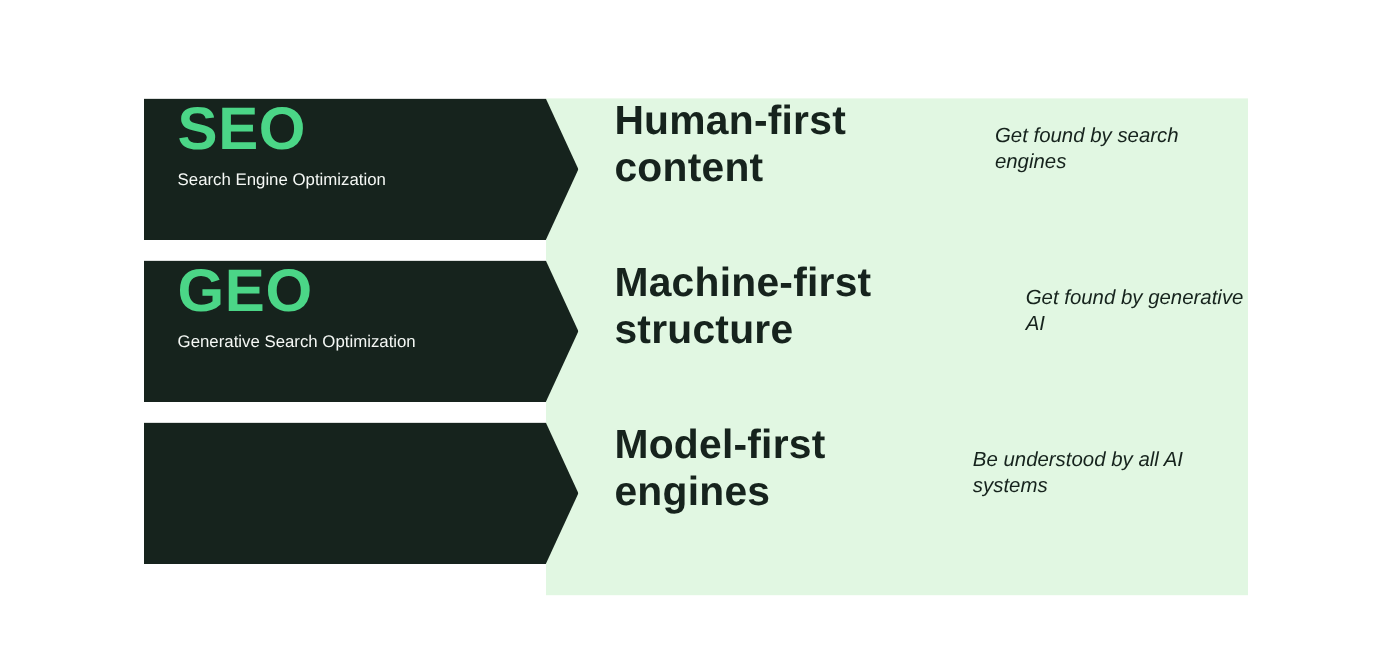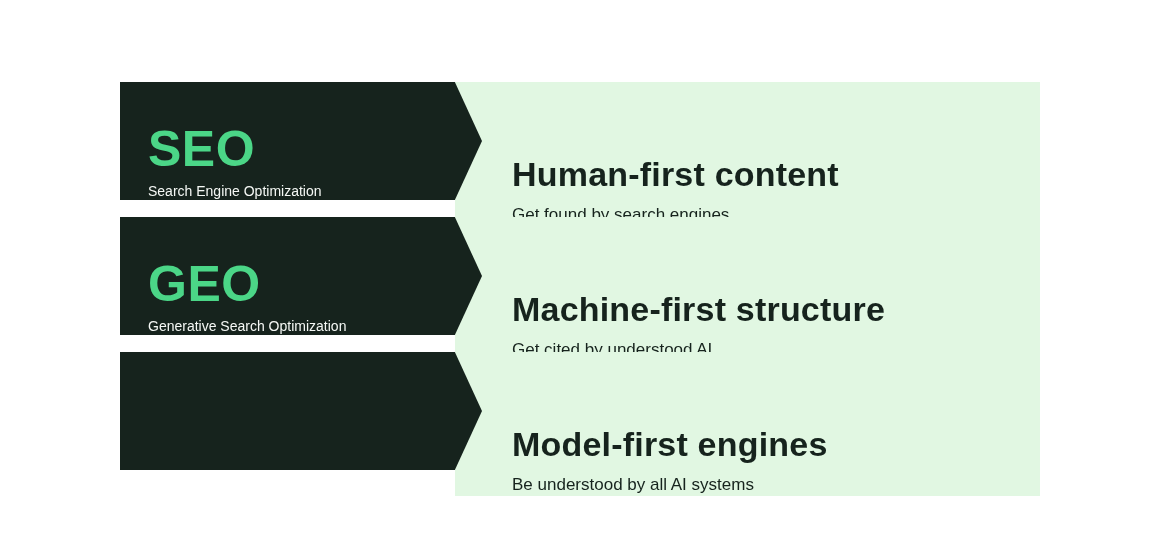--- a/index.html
+++ b/index.html
@@ -28,51 +28,52 @@
   .light-panel {
     position: absolute;
     left: 335px;
     top: 0;
     width: 585px;
     height: 144px;
     background: var(--light-panel, #e1f7e2);
     box-sizing: border-box;
     padding-left: 57px;
     display: flex;
-    flex-direction: column;
+    flex-direction: row;
     justify-content: flex-end;
   }
   .panel-title {
     color: var(--dark-text, #16231d);
     font-size: 34px;
     font-weight: 700;
     line-height: 1.15;
     letter-spacing: 0.2px;
   }
   .panel-subtitle {
-    margin-top: 10px;
+    margin-top: 20px;
     color: var(--dark-text, #16231d);
     font-size: 17px;
     font-weight: 400;
     line-height: 1.3;
+    font-style: italic;
   }
 
   .dark-chevron {
     position: absolute;
     left: 0;
     top: 0;
     width: 362px;
     height: 118px;
     background: var(--dark-panel, #16231d);
     clip-path: polygon(0 0, 92.5% 0, 100% 50%, 92.5% 100%, 0 100%);
     box-sizing: border-box;
     padding-left: 28px;
     display: flex;
     flex-direction: column;
-    justify-content: flex-end;
+    justify-content: flex-start;
   }
   .acronym {
     color: var(--acronym-green, #4bd687);
     font-size: 50px;
     font-weight: 700;
     line-height: 1.0;
     letter-spacing: 0.5px;
   }
   .acronym-full {
     margin-top: 9px;
@@ -94,21 +95,21 @@
     </div>
     <div class="dark-chevron">
       <div class="acronym">SEO</div>
       <div class="acronym-full">Search Engine Optimization</div>
     </div>
   </div>
 
   <div class="row row-1">
     <div class="light-panel">
       <div class="panel-title">Machine-first structure</div>
-      <div class="panel-subtitle">Get cited by understood AI</div>
+      <div class="panel-subtitle">Get found by generative AI</div>
     </div>
     <div class="dark-chevron">
       <div class="acronym">GEO</div>
       <div class="acronym-full">Generative Search Optimization</div>
     </div>
   </div>
 
   <div class="row row-2">
     <div class="light-panel">
       <div class="panel-title">Model-first engines</div>

